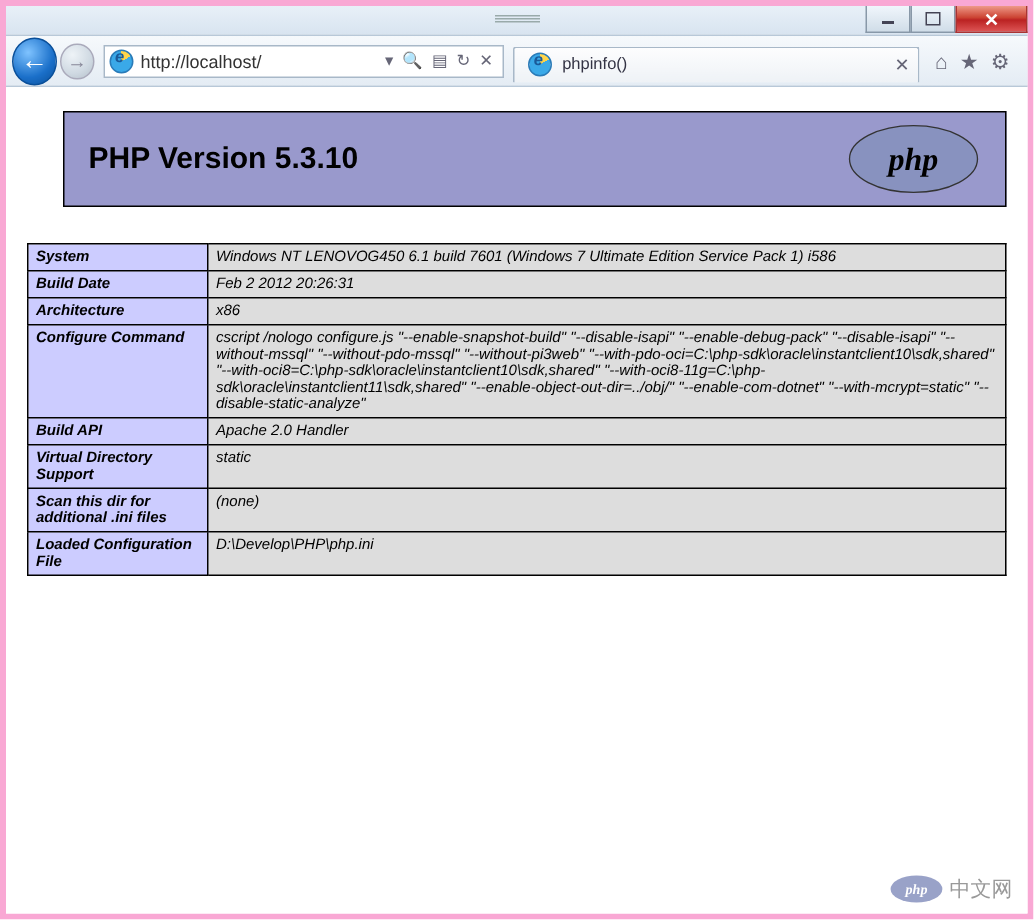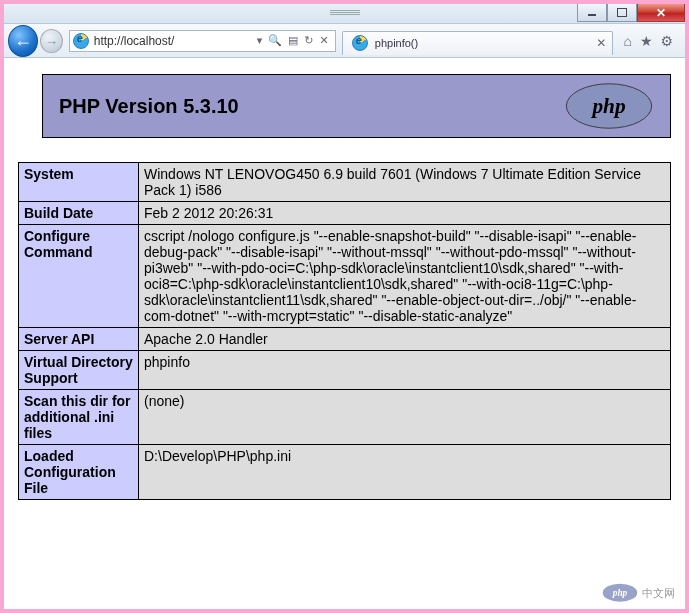--- a/index.html
+++ b/index.html
@@ -35,28 +35,28 @@
   .right-icons span { font-size:14px;}
 
   .content { flex:1; overflow:auto; background:#fff; padding: 16px 14px; position:relative;}
   .php-header { border:1px solid #000; background:#9999cc; height:64px; display:flex; align-items:center; justify-content:space-between; padding:0 16px;margin-left:24px;}
   .php-title { font-family: Verdana, sans-serif; font-size:20px; font-weight:bold; color:#000;}
   .php-logo { width:90px; height:48px; }
   .php-logo svg { width:100%; height:100%; }
 
   .spacer { height: 24px; }
 
-  table.info { width:100%; border-collapse: collapse; border:1px solid #000; font-family: Verdana, sans-serif; font-size:14px;}
+  table.info { width:100%; border-collapse: collapse; border:1px solid #000; font-family: Verdana, sans-serif; font-size:10px;font-style:italic;}
   table.info td, table.info th { border:1px solid #000; padding:3px 5px; vertical-align: top; text-align:left;}
   table.info th { background:#ccccff; font-weight:bold; width:120px; color:#000;}
   table.info td { background:#dddddd; color:#000; word-break: break-word;}
 
   .watermark { position:absolute; right:10px; bottom:6px; display:flex; align-items:center; gap:4px; opacity:0.85;}
   .watermark .wm-logo { width:36px; height:20px;}
-  .watermark .wm-txt { font-size:11px; color:#888;}
+  .watermark .wm-txt { font-size:14px; color:#888;}
   ::-webkit-scrollbar { width:16px; }
   ::-webkit-scrollbar-track { background:#e8e8e8; border-left:1px solid #ccc;}
   ::-webkit-scrollbar-thumb { background:linear-gradient(#d0d8e0,#b0bcc8); border:1px solid #9aa; border-radius:2px;}
   ::-webkit-scrollbar-button { height:16px; background:#d8dde2; border:1px solid #aab;}
 </style>
 </head>
 <body>
 
 <div class="window">
 
@@ -112,37 +112,41 @@
         </svg>
       </div>
     </div>
 
     <div class="spacer"></div>
 
     <table class="info">
       <tbody id="info-body">
           <tr>
             <th>System</th>
-            <td>Windows NT LENOVOG450 6.9 build 7601 (Windows 7 Ultimate Edition Service Pack 1) i586</td>
+            <td>Windows NT LENOVOG450 6.1 build 7601 (Windows 7 Ultimate Edition Service Pack 1) i586</td>
           </tr>
           <tr>
             <th>Build Date</th>
             <td>Feb 2 2012 20:26:31</td>
           </tr>
           <tr>
+            <th>Architecture</th>
+            <td>x86</td>
+          </tr>
+          <tr>
             <th>Configure Command</th>
             <td>cscript /nologo configure.js "--enable-snapshot-build" "--disable-isapi" "--enable-debug-pack" "--disable-isapi" "--without-mssql" "--without-pdo-mssql" "--without-pi3web" "--with-pdo-oci=C:\php-sdk\oracle\instantclient10\sdk,shared" "--with-oci8=C:\php-sdk\oracle\instantclient10\sdk,shared" "--with-oci8-11g=C:\php-sdk\oracle\instantclient11\sdk,shared" "--enable-object-out-dir=../obj/" "--enable-com-dotnet" "--with-mcrypt=static" "--disable-static-analyze"</td>
           </tr>
           <tr>
-            <th>Server API</th>
+            <th>Build API</th>
             <td>Apache 2.0 Handler</td>
           </tr>
           <tr>
             <th>Virtual Directory Support</th>
-            <td>phpinfo</td>
+            <td>static</td>
           </tr>
           <tr>
             <th>Scan this dir for additional .ini files</th>
             <td>(none)</td>
           </tr>
           <tr>
             <th>Loaded Configuration File</th>
             <td>D:\Develop\PHP\php.ini</td>
           </tr>
         </tbody>

